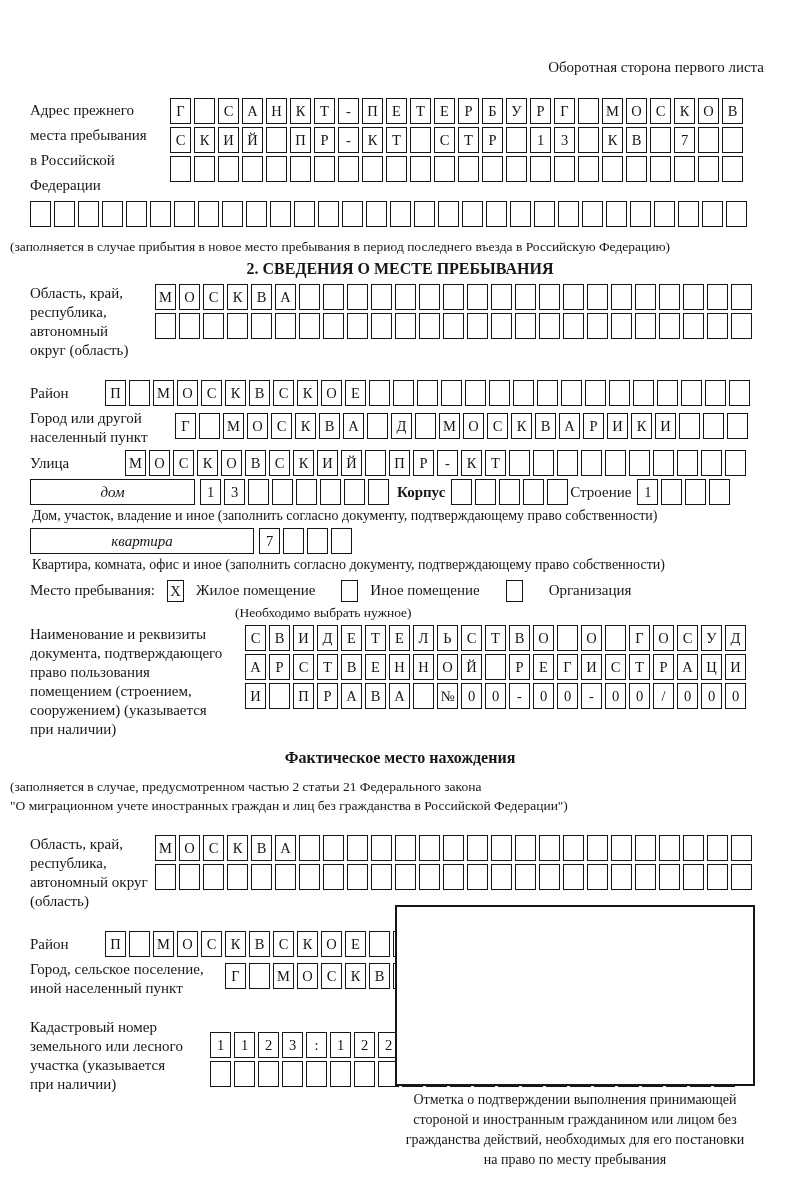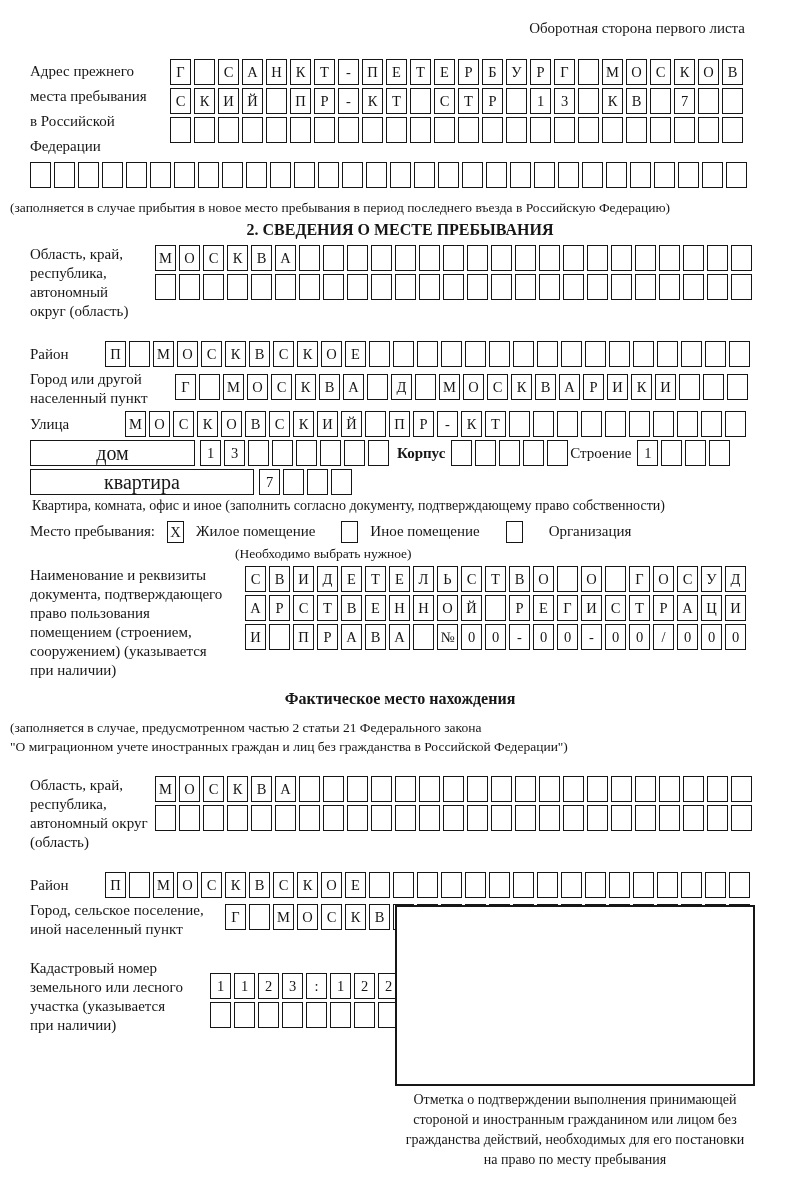--- a/index.html
+++ b/index.html
@@ -1,35 +1,35 @@
 <!DOCTYPE html>
 <html><head>
 <meta charset="utf-8">
 <style>
   html,body { margin:0; padding:0; background:#ffffff; }
   .page {
     position:relative; width:800px; height:1180px; background:#ffffff;
     color:#161616; font-family:"Liberation Serif","DejaVu Serif",serif;
     overflow:hidden;
   }
-  .hdr { text-align:right; padding:20px 55px 0 0; font-size:15px; }
+  .hdr { text-align:right; padding:20px 36px 0 0; font-size:15px;margin-top:39px; }
   .frow { display:flex; align-items:flex-start; padding-left:30px; margin-bottom:3px; }
   .flabel { font-size:15px; line-height:19px; flex:none; }
   .lline { white-space:nowrap; }
   .cells { display:flex; gap:3px; flex:none; }
   .cellcol { display:flex; flex-direction:column; gap:3px; flex:none; }
   .cell {
     width:21px; height:26px; box-sizing:border-box; border:1.5px solid #161616;
     display:flex; align-items:center; justify-content:center;
     font-size:14.5px; line-height:1; flex:none; background:#fff;
   }
   .cb { width:17px; height:22px; margin-top:1px; }
   .widebox {
     box-sizing:border-box; border:1.5px solid #161616; height:26px;
-    display:flex; align-items:center; justify-content:center; font-size:20px; flex:none;
+    display:flex; align-items:center; justify-content:center; font-size:15px; flex:none;font-style:italic;
   }
   .center-note { text-align:left; font-size:13.5px; margin:10px 10px 2px 10px; line-height:19px; }
   .sec-title { text-align:center; font-weight:bold; font-size:16px; margin:4px 0 6px 0; }
   .sub-note { text-align:left; font-size:14px; padding-left:32px; margin:1px 0 4px 0; }
   .stay { display:flex; align-items:center; padding-left:30px; margin-top:6px; font-size:15px; }
   .stay .gap-s { width:12px; flex:none; }
   .stay .gap-m { width:26px; flex:none; }
   .necessity { padding-left:235px; font-size:13.5px; margin:3px 0 4px 0; }
   .stampbox { position:absolute; left:395px; top:905px; width:356px; height:177px; border:2px solid #161616; background:#fff; }
   .stampcap { position:absolute; left:382px; top:1090px; width:386px; text-align:center; font-size:14px; line-height:20px; }
@@ -352,20 +352,21 @@
         <div class="cell"></div>
       </div>
     <div class="flabel" style="line-height:26px; margin-left:2px;">Строение</div>
     <div class="cells" style="margin-left:6px;">
         <div class="cell">1</div>
         <div class="cell"></div>
         <div class="cell"></div>
         <div class="cell"></div>
       </div>
   </div>
+  <div class="sub-note">Дом, участок, владение и иное (заполнить согласно документу, подтверждающему право собственности)</div>
 
   <div class="frow">
     <div class="widebox" style="width:224px;">квартира</div>
     <div class="cells" style="margin-left:5px;">
         <div class="cell">7</div>
         <div class="cell"></div>
         <div class="cell"></div>
         <div class="cell"></div>
       </div>
   </div>

